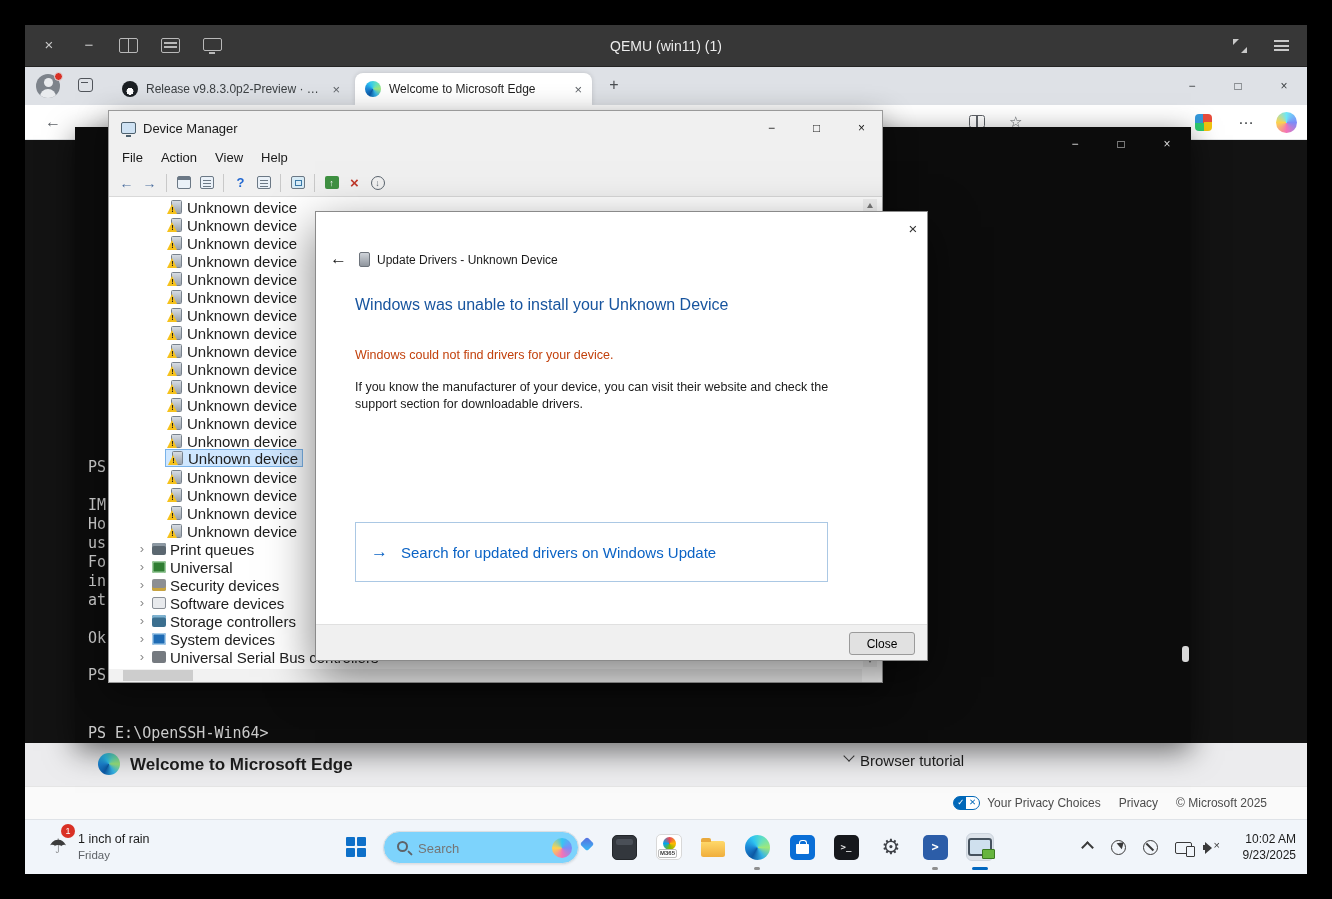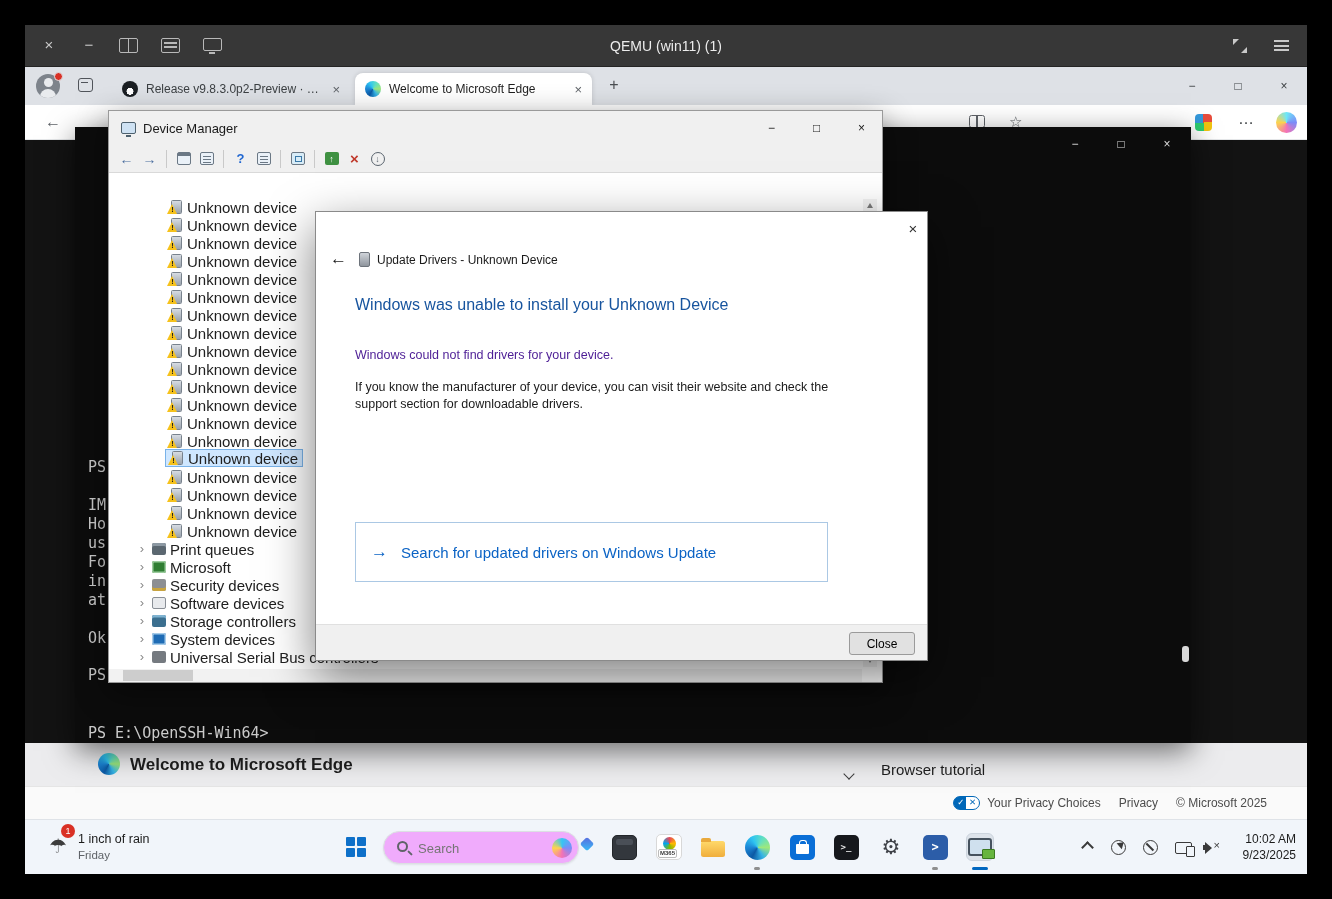--- a/index.html
+++ b/index.html
@@ -55,21 +55,21 @@
   .hero{position:absolute;left:0;top:73px;width:100%;height:603px;background:#131313;z-index:1}
   .shield-ic{position:absolute;left:63px;top:70px;width:15px;height:18px;border:1.7px solid #8f949a;
     border-radius:3px 3px 50% 50%/3px 3px 62% 62%;z-index:1}
 
   
   .welcome{position:absolute;left:0;top:676px;width:100%;height:43px;background:#ececee;z-index:1}
   .welc-logo{position:absolute;left:73px;top:10px;width:22px;height:22px;border-radius:50%;
     background:conic-gradient(from 210deg,#0c59a4,#1c86d6,#2fc4f2,#61dfc2,#9ee87c,#35b3e6,#0c59a4)}
   .welc-h{position:absolute;left:105px;top:12px;font-size:17px;font-weight:bold;color:#1f1f1f}
   .chev-dn{width:8px;height:8px;border:solid #3c3c3c;border-width:0 1.8px 1.8px 0;transform:rotate(45deg)}
-  .tut{position:absolute;left:820px;top:9px;height:26px;display:flex;align-items:flex-end;gap:28px;font-size:15px;color:#1f1f1f}
+  .tut{position:absolute;left:820px;top:9px;height:26px;display:flex;align-items:flex-start;gap:7px;font-size:15px;color:#1f1f1f}
   .ntp-search{position:absolute;left:975px;top:3px;width:256px;height:28px;background:#e4e6e9;border:1px solid #d5d8db;border-radius:14px}
   .ntp-search input{position:absolute;left:16px;top:4px;width:190px;height:18px;border:none;background:transparent;outline:none;
     font-size:13px;color:#3c4043;font-family:"Liberation Sans",sans-serif}
   .mag{width:11px;height:11px;border:2px solid #5f6368;border-radius:50%;position:relative}
   .mag::after{content:"";position:absolute;left:8px;top:9px;width:6px;height:2px;background:#5f6368;transform:rotate(45deg);border-radius:1px}
   .mag.blue{border-color:#0b68c3}
   .mag.blue::after{background:#0b68c3}
   .ntp-mag{position:absolute;right:16px;top:6px}
   .efooter{position:absolute;left:0;top:719px;width:100%;height:33px;background:#fafafa;border-top:1px solid #e5e5e5;
     display:flex;align-items:center;justify-content:flex-end;gap:18px;padding-right:40px;font-size:12px;color:#4c4c4c;z-index:1}
@@ -134,40 +134,40 @@
   .hsb-thumb{position:absolute;left:14px;top:1px;width:70px;height:11px;background:#cdcdcd}
 
   
   .dlg{position:absolute;left:290px;top:144px;width:613px;height:450px;background:#fff;border:1px solid #8a8a8a;z-index:4;
     box-shadow:0 16px 44px rgba(0,0,0,.5)}
   .dlg-close{position:absolute;left:586px;top:5px;width:22px;height:22px;display:flex;align-items:center;justify-content:center;font-size:15px;color:#333}
   .dlg-back{position:absolute;left:14px;top:37px;font-size:17px;color:#1a1a1a}
   .drv-ic{position:absolute;left:43px;top:40px;width:11px;height:15px;background:linear-gradient(#cfd3d9,#8f959d);border:1px solid #6d737b;border-radius:2px}
   .dlg-title{position:absolute;left:61px;top:41px;font-size:12px;color:#1a1a1a}
   .dlg-h{position:absolute;left:39px;top:84px;width:545px;font-size:16px;color:#17549e}
-  .dlg-p1{position:absolute;left:39px;top:136px;font-size:12.5px;color:#4c1d95}
+  .dlg-p1{position:absolute;left:39px;top:136px;font-size:12.5px;color:#c2410c}
   .dlg-p2{position:absolute;left:39px;top:167px;width:505px;font-size:12.5px;line-height:17px;color:#1b1b1b}
   .dlg-link{position:absolute;left:39px;top:310px;width:473px;height:60px;border:1px solid #abc8e4;background:#fff;
     display:flex;align-items:center;gap:13px;padding:0 15px}
   .dlg-link .arr{font-size:17px;color:#0b63c5;font-weight:bold}
   .dlg-link .txt{font-size:15px;color:#0b63c5}
   .dlg-footer{position:absolute;left:0;bottom:0;width:100%;height:36px;background:#f0f0f0;border-top:1px solid #e0e0e0}
   .dlg-closebtn{position:absolute;right:12px;top:7px;width:66px;height:23px;background:#e1e1e1;border:1px solid #9a9a9a;border-radius:3px;
     display:flex;align-items:center;justify-content:center;font-size:12px;color:#000}
 
   
   .tb{position:absolute;left:0;top:752px;width:100%;height:55px;background:#f1f5fa;border-top:1px solid #dfe3e8;z-index:6}
   .w-ic{position:absolute;left:24px;top:14px;font-size:20px;color:#3c3c3c;line-height:24px}
   .w-badge{position:absolute;left:36px;top:4px;width:14px;height:14px;border-radius:50%;background:#d93025;color:#fff;font-size:9px;
     display:flex;align-items:center;justify-content:center}
   .w1{position:absolute;left:53px;top:12px;font-size:12.5px;color:#1b1b1b}
   .w2{position:absolute;left:53px;top:29px;font-size:11.5px;color:#5f6368}
   .start{position:absolute;left:321px;top:17px;width:20px;height:20px;display:grid;grid-template-columns:9px 9px;grid-template-rows:9px 9px;gap:2px}
   .start i{background:#0e70c9;border-radius:1px}
-  .tsearch{position:absolute;left:358px;top:11px;width:196px;height:33px;background:#f0abfc;border:1px solid #dcdfe3;border-radius:17px;box-shadow:0 1px 2px rgba(0,0,0,.08)}
+  .tsearch{position:absolute;left:358px;top:11px;width:196px;height:33px;background:#7dd3fc;border:1px solid #dcdfe3;border-radius:17px;box-shadow:0 1px 2px rgba(0,0,0,.08)}
   .tsearch .mag{position:absolute;left:13px;top:9px}
   .tsearch input{position:absolute;left:34px;top:6px;width:110px;height:20px;border:none;outline:none;background:transparent;
     font-size:13px;color:#5f6368;font-family:"Liberation Sans",sans-serif}
   .bing-ic{position:absolute;right:6px;top:6px;width:20px;height:20px;border-radius:50%;
     background:conic-gradient(#35c6f4,#7c8cf8,#f472b6,#ffd34e,#35c6f4)}
   .sh-ic{position:absolute;left:557px;top:19px;width:10px;height:10px;transform:rotate(45deg);border-radius:2px;
     background:linear-gradient(135deg,#5a6bdd,#38bdf8)}
   .app{position:absolute;top:13px;width:28px;height:28px;display:flex;align-items:center;justify-content:center;border-radius:6px}
   .app.active{background:#dde3ea;border:1px solid #ccd4dd}
   .ind{position:absolute;top:47px;height:3px;width:6px;border-radius:2px;background:#8f8f8f}
@@ -298,20 +298,26 @@
     </div>
 
     <div class="dm">
       <div class="dm-title">
         <span class="dm-ic"></span>
         <span>Device Manager</span>
         <span class="dm-ctl" style="left:640px">−</span>
         <span class="dm-ctl" style="left:685px">□</span>
         <span class="dm-ctl" style="left:730px">×</span>
       </div>
+      <div class="dm-menu">
+        <span>File</span>
+        <span>Action</span>
+        <span>View</span>
+        <span>Help</span>
+      </div>
       <div class="dm-toolbar">
         <span class="tbi tb-arrow">←</span>
         <span class="tbi tb-arrow">→</span>
         <span class="tsep"></span>
         <span class="tbi">
             <span class="box-ic bi-win"></span>
           </span>
         <span class="tbi">
             <span class="box-ic bi-list"></span>
           </span>
@@ -451,21 +457,21 @@
           </div>
 
         <div class="trow cat" style="top:343px">
             <span class="tchev">›</span>
             <span class="cat-ic ci-print"></span>
             <span class="tlabel">Print queues</span>
           </div>
         <div class="trow cat" style="top:361px">
             <span class="tchev">›</span>
             <span class="cat-ic ci-proc"></span>
-            <span class="tlabel">Microsoft</span>
+            <span class="tlabel">Universal</span>
           </div>
         <div class="trow cat" style="top:379px">
             <span class="tchev">›</span>
             <span class="cat-ic ci-sec"></span>
             <span class="tlabel">Security devices</span>
           </div>
         <div class="trow cat" style="top:397px">
             <span class="tchev">›</span>
             <span class="cat-ic ci-soft"></span>
             <span class="tlabel">Software devices</span>

